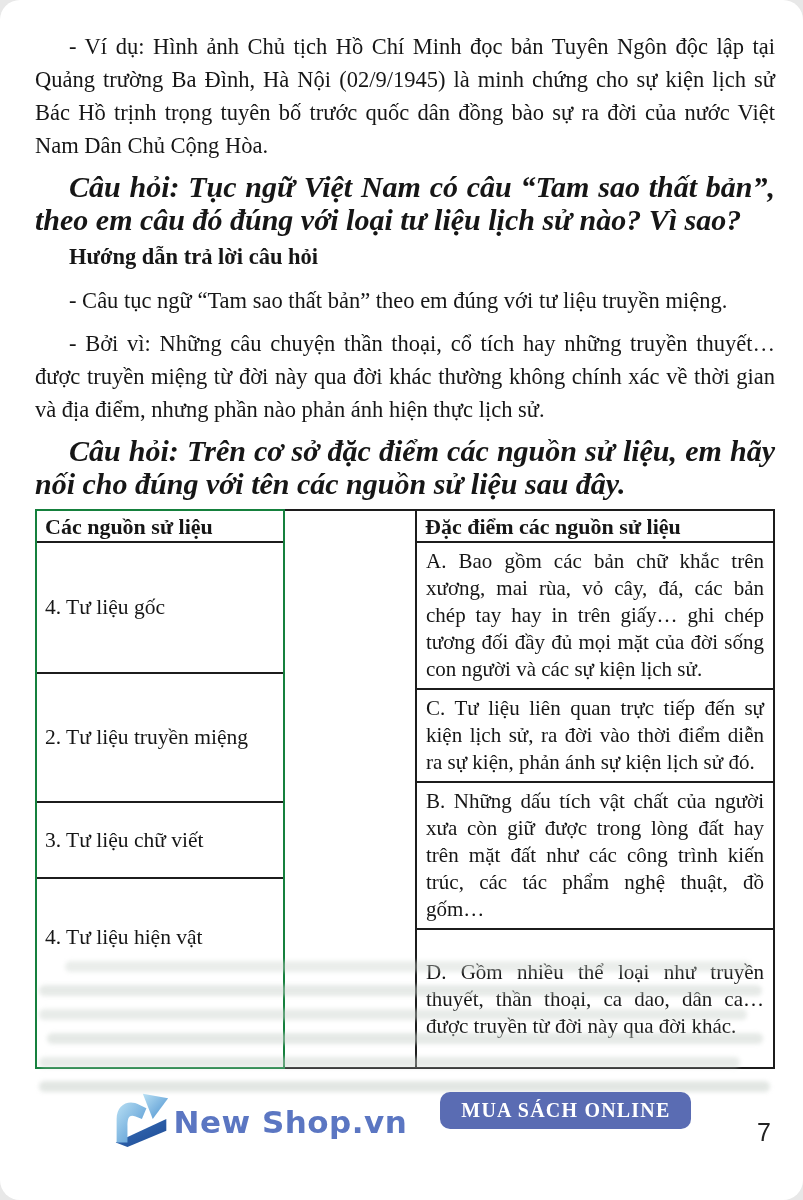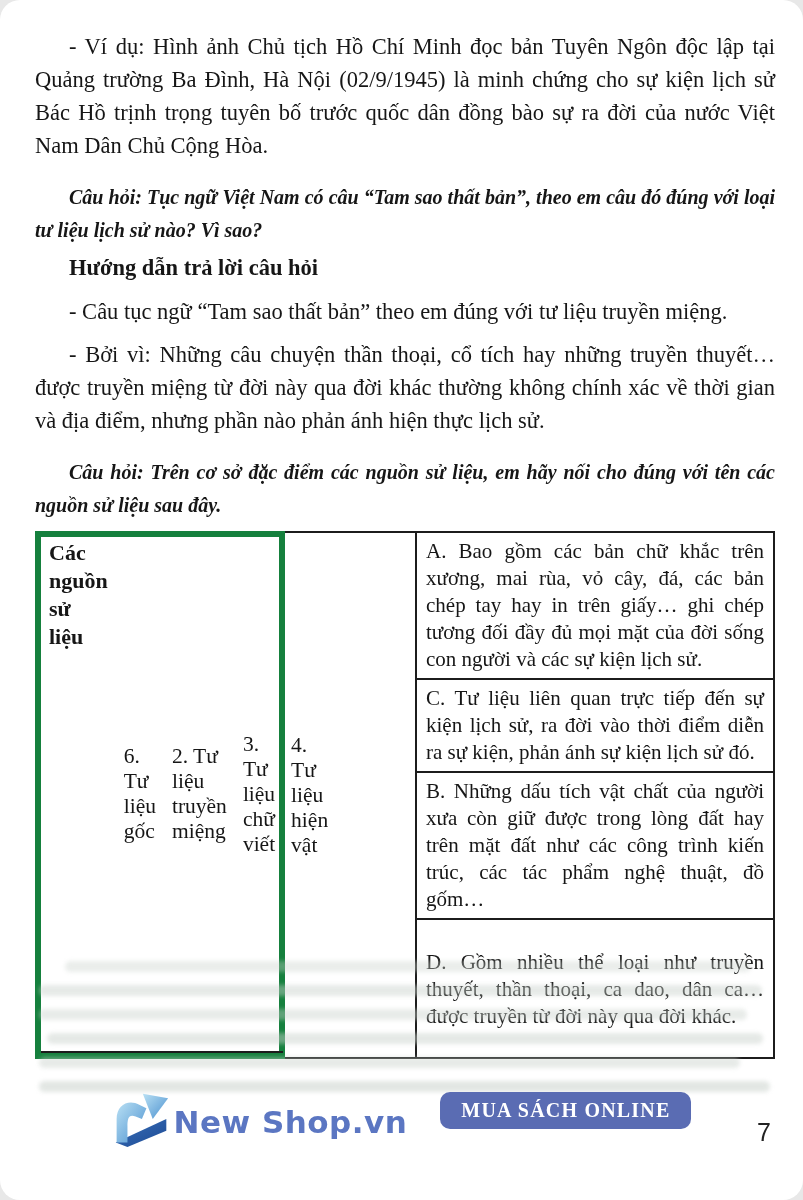--- a/index.html
+++ b/index.html
@@ -19,22 +19,22 @@
     left: 35px; right: 28px; top: 30px;
   }
   .para {
     margin: 0;
     font-size: 22.5px;
     line-height: 33px;
     text-align: justify;
     text-indent: 34px;
   }
   .question {
-    margin: 19px 0 0 0;
-    font-size: 20px;
+    margin: 8px 0 0 0;
+    font-size: 30px;
     line-height: 33px;
     font-weight: bold;
     font-style: italic;
     text-align: justify;
     text-indent: 34px;
   }
   .guide-heading {
     margin: 4px 0 0 0;
     font-size: 22.5px;
     line-height: 34px;
@@ -46,22 +46,22 @@
   
   .match-table {
     display: flex;
     margin-top: 9px;
     width: 740px;
     box-sizing: border-box;
   }
   .match-table * { box-sizing: border-box; }
   .col-left {
     width: 250px;
-    border: 6px solid #15803d;
-    display: flex; 
+    border: 2px solid #15803d;
+    display: flex; flex-direction: column;
   }
   .col-mid {
     width: 130px;
     border-top: 2px solid #1c1c1c;
     border-bottom: 2px solid #1c1c1c;
     position: relative;
   }
   .col-right {
     width: 360px;
     border: 2px solid #1c1c1c;
@@ -173,29 +173,30 @@
 
     <p class="para bullet">- Câu tục ngữ “Tam sao thất bản” theo em đúng với tư liệu truyền miệng.</p>
 
     <p class="para bullet">- Bởi vì: Những câu chuyện thần thoại, cổ tích hay những truyền thuyết… được truyền miệng từ đời này qua đời khác thường không chính xác về thời gian và địa điểm, nhưng phần nào phản ánh hiện thực lịch sử.</p>
 
     <p class="question">Câu hỏi: Trên cơ sở đặc điểm các nguồn sử liệu, em hãy nối cho đúng với tên các nguồn sử liệu sau đây.</p>
 
     <div class="match-table">
       <div class="col-left">
         <div class="cell-header">Các nguồn sử liệu</div>
-        <div class="cell-source lh-1">6. Tư liệu gốc</div>
+        <div class="cell-source lh-1">4. Tư liệu gốc</div>
         <div class="cell-source lh-2">2. Tư liệu truyền miệng</div>
         <div class="cell-source lh-3">3. Tư liệu chữ viết</div>
         <div class="cell-source lh-4">4. Tư liệu hiện vật</div>
       </div>
 
       <div class="col-mid"></div>
 
       <div class="col-right">
+        <div class="cell-header">Đặc điểm các nguồn sử liệu</div>
         <div class="cell-desc rh-1">A. Bao gồm các bản chữ khắc trên xương, mai rùa, vỏ cây, đá, các bản chép tay hay in trên giấy… ghi chép tương đối đầy đủ mọi mặt của đời sống con người và các sự kiện lịch sử.</div>
         <div class="cell-desc rh-3">C. Tư liệu liên quan trực tiếp đến sự kiện lịch sử, ra đời vào thời điểm diễn ra sự kiện, phản ánh sự kiện lịch sử đó.</div>
         <div class="cell-desc rh-2">B. Những dấu tích vật chất của người xưa còn giữ được trong lòng đất hay trên mặt đất như các công trình kiến trúc, các tác phẩm nghệ thuật, đồ gốm…</div>
         <div class="cell-desc rh-4">D. Gồm nhiều thể loại như truyền thuyết, thần thoại, ca dao, dân ca… được truyền từ đời này qua đời khác.</div>
       </div>
     </div>
 
   </div>
 
   <div class="ghost-block">

